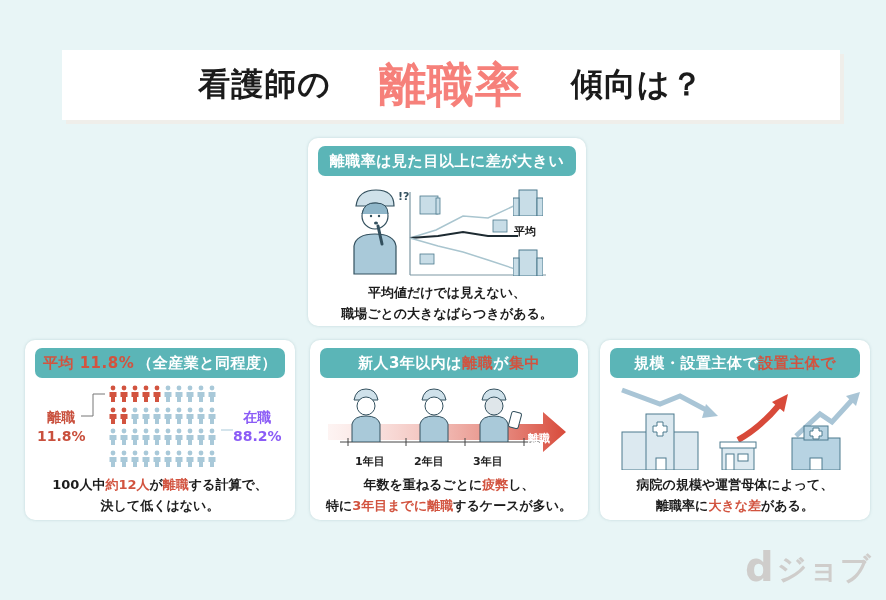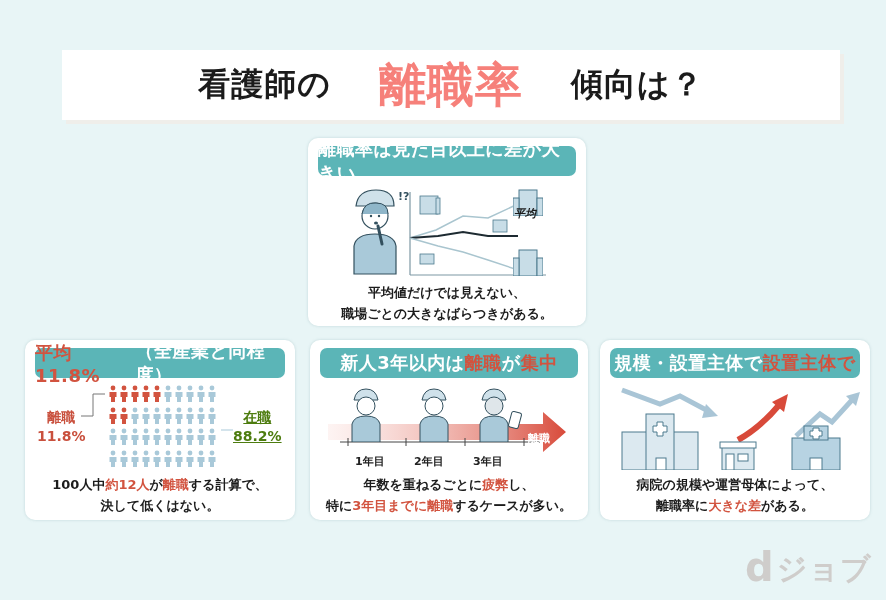--- a/index.html
+++ b/index.html
@@ -18,37 +18,37 @@
     font-weight: bold; font-size: 32px; letter-spacing: 1px; gap: 36px;
   }
   .title-box .hl { color: #f6807a; font-size: 47px; margin: 0 12px; }
   .card {
     position: absolute; background: #ffffff; border-radius: 10px;
     box-shadow: 0 0 3px rgba(120,160,165,0.35);
   }
   .card-head {
     position: absolute; left: 10px; right: 10px; top: 8px; height: 30px;
     background: #5bb5b7; border-radius: 7px;
-    color: #ffffff; font-weight: bold; font-size: 18px;
+    color: #ffffff; font-weight: bold; font-size: 15px;
     display: flex; align-items: center; justify-content: center; letter-spacing: 0.5px;
   }
   .card-head .red { color: #d2533f; }
   .card-text {
     position: absolute; left: 0; right: 0; text-align: center;
     font-weight: bold; font-size: 13px; line-height: 21px; color: #1c1c1c;
   }
   .card-text .red { color: #d2533f; }
   .logo {
     position: absolute; left: 745px; top: 542px;
     color: #cfcdcb; font-weight: bold; font-size: 30px; letter-spacing: 1px;
   }
   .logo .d { font-size: 40px; position: relative; top: 2px; margin-right: 2px; }
   .pict { position: absolute; }
   .lbl-red { color: #c9503d; font-weight: bold; font-size: 14px; line-height: 19px; text-align: center; }
-  .lbl-navy { color: #4d7c0f; font-weight: bold; font-size: 14px; line-height: 19px; text-align: center; text-decoration: underline; }
+  .lbl-navy { color: #8b5cf6; font-weight: bold; font-size: 14px; line-height: 19px; text-align: center; }
   .year-lbl { position: absolute; font-size: 11px; font-weight: bold; color: #222; }
 </style>
 </head>
 <body>
 
 <div class="title-box">
   <span>看護師の</span>
   <span class="hl">離職率</span>
   <span>傾向は？</span>
 </div>
@@ -86,21 +86,21 @@
   <svg class="pict" style="left:205px; top:50px;" width="30" height="28" viewBox="0 0 30 28">
     <rect x="6" y="2" width="18" height="26" fill="#c8dde7" stroke="#4d7a8e"></rect>
     <rect x="0" y="10" width="6" height="18" fill="#c8dde7" stroke="#4d7a8e"></rect>
     <rect x="24" y="10" width="6" height="18" fill="#c8dde7" stroke="#4d7a8e"></rect>
   </svg>
   <svg class="pict" style="left:205px; top:110px;" width="30" height="28" viewBox="0 0 30 28">
     <rect x="6" y="2" width="18" height="26" fill="#c8dde7" stroke="#4d7a8e"></rect>
     <rect x="0" y="10" width="6" height="18" fill="#c8dde7" stroke="#4d7a8e"></rect>
     <rect x="24" y="10" width="6" height="18" fill="#c8dde7" stroke="#4d7a8e"></rect>
   </svg>
-  <span style="position:absolute; left:206px; top:68px; font-size:11px; font-weight:bold;font-style:italic;">平均</span>
+  <span style="position:absolute; left:206px; top:86px; font-size:11px; font-weight:bold;">平均</span>
   <div class="card-text" style="top:144px;">
     <div>平均値だけでは見えない、</div>
     <div>職場ごとの大きなばらつきがある。</div>
   </div>
 </div>
 
 <div class="card" style="left:25px; top:340px; width:270px; height:180px;">
   <div class="card-head">
     <span class="red">平均 11.8%</span>
     <span style="margin-left:3px;">（全産業と同程度）</span>

